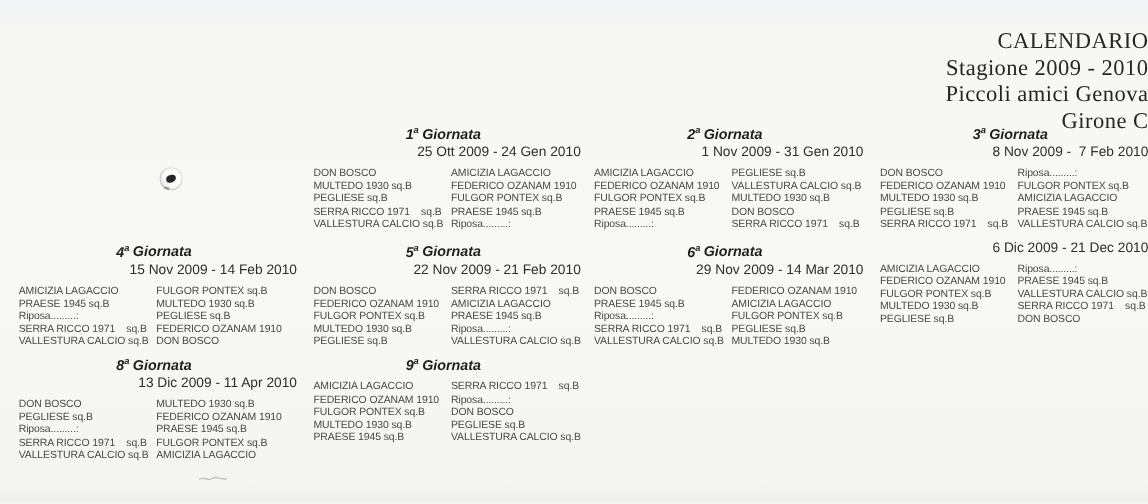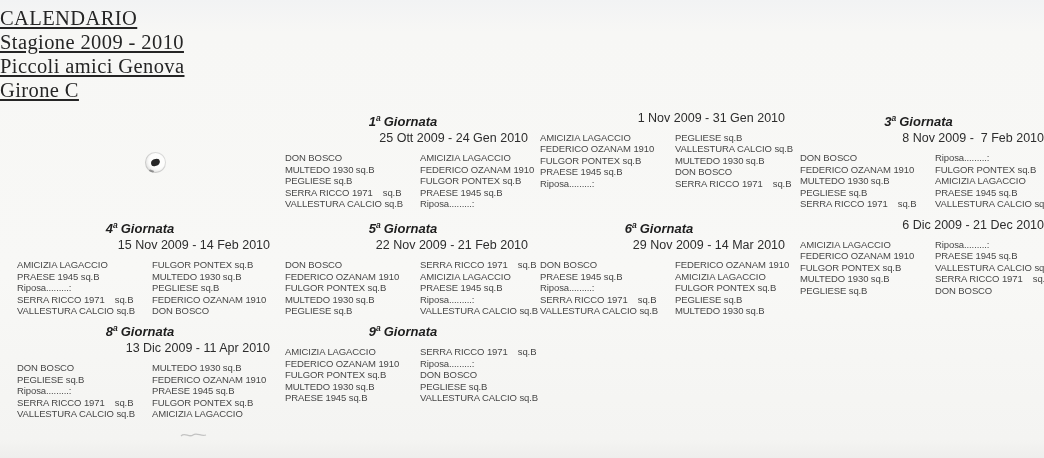--- a/index.html
+++ b/index.html
@@ -2,30 +2,30 @@
 <html><head>
 <meta charset="utf-8">
 <style>
   html,body{margin:0;padding:0;}
   .page{
     position:relative;width:1044px;height:458px;overflow:hidden;
     background:linear-gradient(180deg,#f2f3f4 0%,#f7f7f5 7%,#f8f8f6 60%,#f4f4f2 96%,#eeeeec 100%);
     font-family:"Liberation Sans",sans-serif;color:#3c3c3c;
   }
   .title-block{
-    position:absolute;top:6px;left:0;width:100%;text-align:left;
-    font-family:"Liberation Serif",serif;color:#252525;text-decoration:underline;
+    position:absolute;top:26px;left:0;width:100%;text-align:right;
+    font-family:"Liberation Serif",serif;color:#252525;
   }
   .title-line{font-size:20.5px;line-height:24px;letter-spacing:.4px;}
   .giornata{position:absolute;}
   .g-header{margin:0;text-align:center;font-size:13px;font-weight:bold;color:#1e1e1e;line-height:16px;font-style:italic;}
   .g-sup{font-size:8.5px;}
   .g-word{margin-left:3px;}
   .g-dates{text-align:right;font-size:12.5px;line-height:15px;margin-top:1px;color:#2d2d2d;white-space:pre;}
-  .g-cols{display:flex;margin-top:6px;padding-left:7px;gap:10px;}
+  .g-cols{display:flex;margin-top:6px;padding-left:7px;}
   .g-col{list-style:none;margin:0;padding:0;font-size:9.5px;line-height:11.4px;color:#474747;white-space:pre;letter-spacing:-0.1px;}
   .g-home{flex:0 0 125px;width:125px;}
   .g-away{flex:1;}
   .ink-smudge{
     position:absolute;left:145px;top:152px;width:21px;height:21px;border-radius:50%;
     background:#fdfdfc;
     box-shadow:inset 0 0 0 1px rgba(135,135,135,.30), inset 2px -2px 3px rgba(110,110,110,.18);
   }
   .ink-smudge::after{
     content:"";position:absolute;left:6px;top:7px;width:9px;height:7px;background:#262626;
@@ -59,20 +59,21 @@
 
   <section class="giornata" style="top: 110px; left: 278px; width: 250px;">
         <h3 class="g-header"><span class="g-num">1</span><sup class="g-sup">a</sup><span class="g-word">Giornata</span></h3>
         <div class="g-dates">25 Ott 2009 - 24 Gen 2010</div>
         <div class="g-cols">
           <ul class="g-col g-home"><li>DON BOSCO</li><li>MULTEDO 1930 sq.B</li><li>PEGLIESE sq.B</li><li>SERRA RICCO 1971    sq.B</li><li>VALLESTURA CALCIO sq.B</li></ul>
           <ul class="g-col g-away"><li>AMICIZIA LAGACCIO</li><li>FEDERICO OZANAM 1910</li><li>FULGOR PONTEX sq.B</li><li>PRAESE 1945 sq.B</li><li>Riposa.........:</li></ul>
         </div>
       </section>
       <section class="giornata" style="top: 110px; left: 533px; width: 252px;">
+        <h3 class="g-header"><span class="g-num">2</span><sup class="g-sup">a</sup><span class="g-word">Giornata</span></h3>
         <div class="g-dates">1 Nov 2009 - 31 Gen 2010</div>
         <div class="g-cols">
           <ul class="g-col g-home"><li>AMICIZIA LAGACCIO</li><li>FEDERICO OZANAM 1910</li><li>FULGOR PONTEX sq.B</li><li>PRAESE 1945 sq.B</li><li>Riposa.........:</li></ul>
           <ul class="g-col g-away"><li>PEGLIESE sq.B</li><li>VALLESTURA CALCIO sq.B</li><li>MULTEDO 1930 sq.B</li><li>DON BOSCO</li><li>SERRA RICCO 1971    sq.B</li></ul>
         </div>
       </section>
       <section class="giornata" style="top: 110px; left: 793px; width: 251px;">
         <h3 class="g-header"><span class="g-num">3</span><sup class="g-sup">a</sup><span class="g-word">Giornata</span></h3>
         <div class="g-dates">8 Nov 2009 -  7 Feb 2010</div>
         <div class="g-cols">

